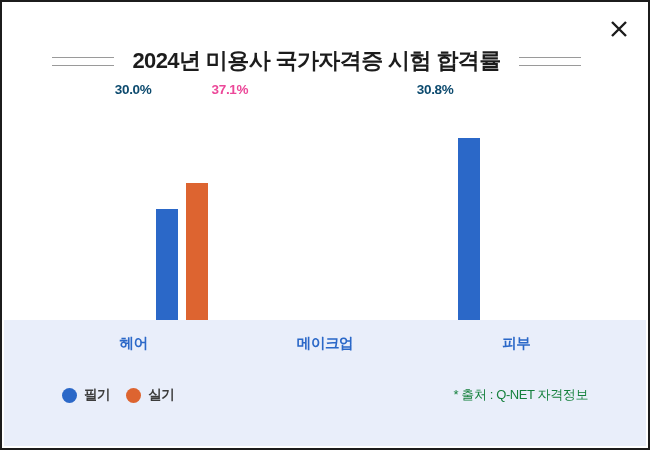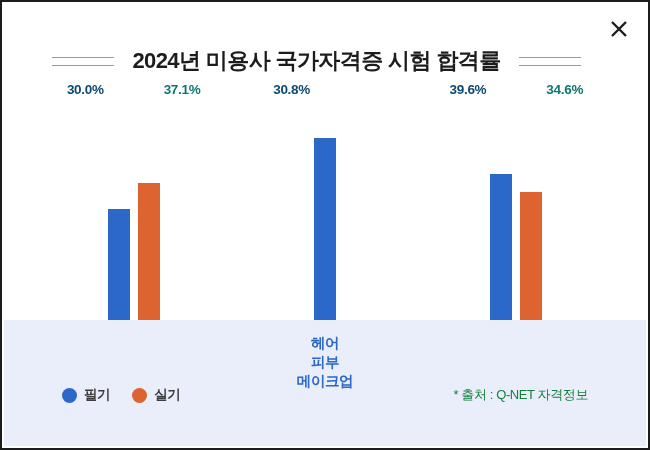--- a/index.html
+++ b/index.html
@@ -110,21 +110,21 @@
     margin-bottom: 1px;
   }
   .bar-wrap.series-0 .bar-value {
     right: 100%;
     margin-right: 4px;
     color: #0c4a6e;
   }
   .bar-wrap.series-1 .bar-value {
     left: 100%;
     margin-left: 4px;
-    color: #0f766e;
+    color: #ec4899;
   }
 
   
   .lower-band {
     position: absolute;
     left: 2px;
     right: 2px;
     top: 318px;
     bottom: 2px;
     background: #e9eefa;
@@ -133,21 +133,20 @@
   .category-row {
     position: absolute;
     left: 0;
     right: 0;
     top: 14px;
     height: 24px;
     display: flex;
     justify-content: space-around;
     padding: 0 34px;
     box-sizing: border-box;
-    flex-direction: column;
   }
   .category-label {
     flex: 1 1 0;
     text-align: center;
     font-size: 14.5px;
     font-weight: bold;
     color: #2b68c8;
     letter-spacing: -0.4px;
   }
 
@@ -158,21 +157,21 @@
     top: 62px;
     height: 26px;
     display: flex;
     align-items: center;
     padding: 0 58px;
     box-sizing: border-box;
   }
   .legend {
     display: flex;
     align-items: center;
-    gap: 22px;
+    gap: 16px;
   }
   .legend-item {
     display: flex;
     align-items: center;
     gap: 7px;
   }
   .legend-dot {
     width: 15px;
     height: 15px;
     border-radius: 50%;
@@ -223,37 +222,27 @@
           <div class="bar-value">37.1%</div>
           <div class="bar series-1" style="height: 137.3px; background: rgb(221, 100, 48);"></div>
         </div>
       </div>
       <div class="bar-group">
         <div class="bar-wrap series-0">
           <div class="bar-value">30.8%</div>
           <div class="bar series-0" style="height: 182.4px; background: rgb(43, 104, 200);"></div>
         </div>
       </div>
-      <div class="bar-group">
-        <div class="bar-wrap series-0">
-          <div class="bar-value">39.6%</div>
-          <div class="bar series-0" style="height: 146.5px; background: rgb(43, 104, 200);"></div>
-        </div>
-        <div class="bar-wrap series-1">
-          <div class="bar-value">34.6%</div>
-          <div class="bar series-1" style="height: 128px; background: rgb(221, 100, 48);"></div>
-        </div>
-      </div>
     </div>
 
   <div class="lower-band">
     <div class="category-row">
         <div class="category-label">헤어</div>
+        <div class="category-label">메이크업</div>
         <div class="category-label">피부</div>
-        <div class="category-label">메이크업</div>
       </div>
     <div class="footer-row">
       <div class="legend">
           <div class="legend-item">
             <span class="legend-dot series-0" style="background: rgb(43, 104, 200);"></span>
             <span class="legend-label">필기</span>
           </div>
           <div class="legend-item">
             <span class="legend-dot series-1" style="background: rgb(221, 100, 48);"></span>
             <span class="legend-label">실기</span>

